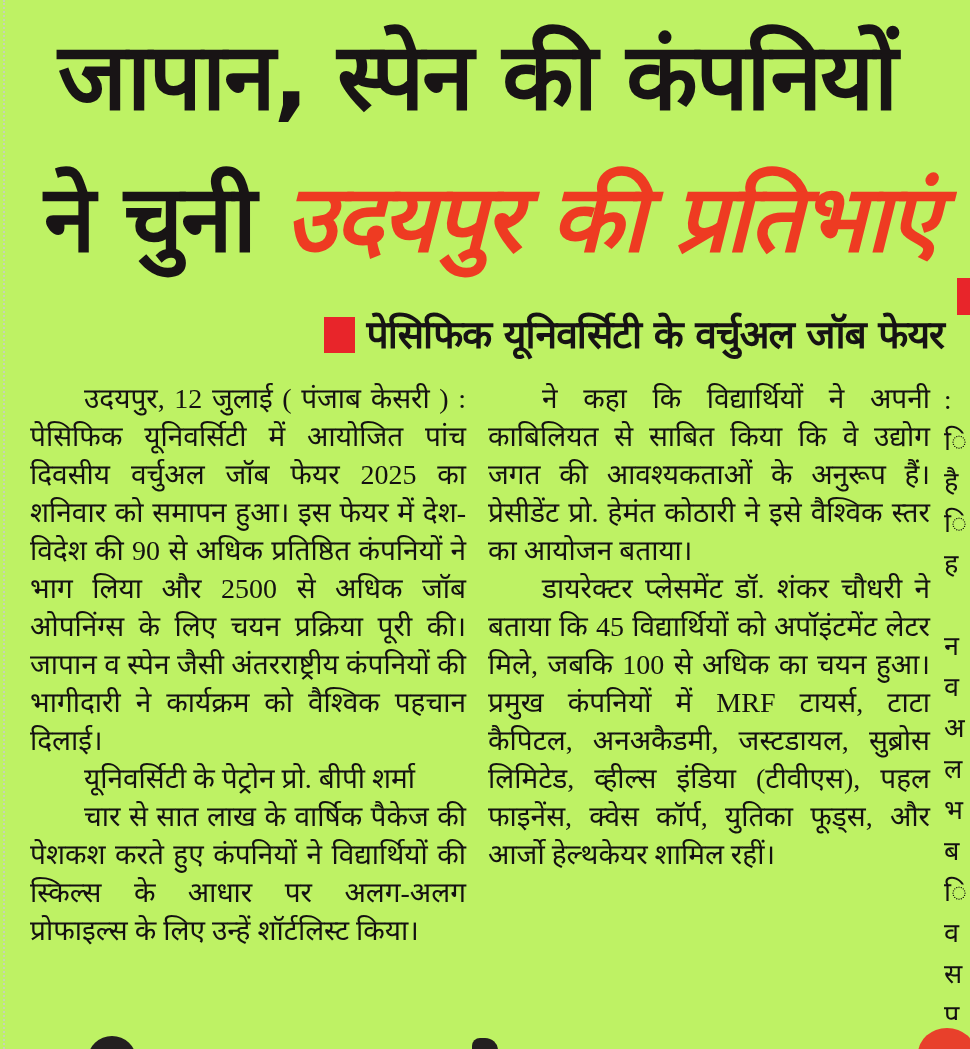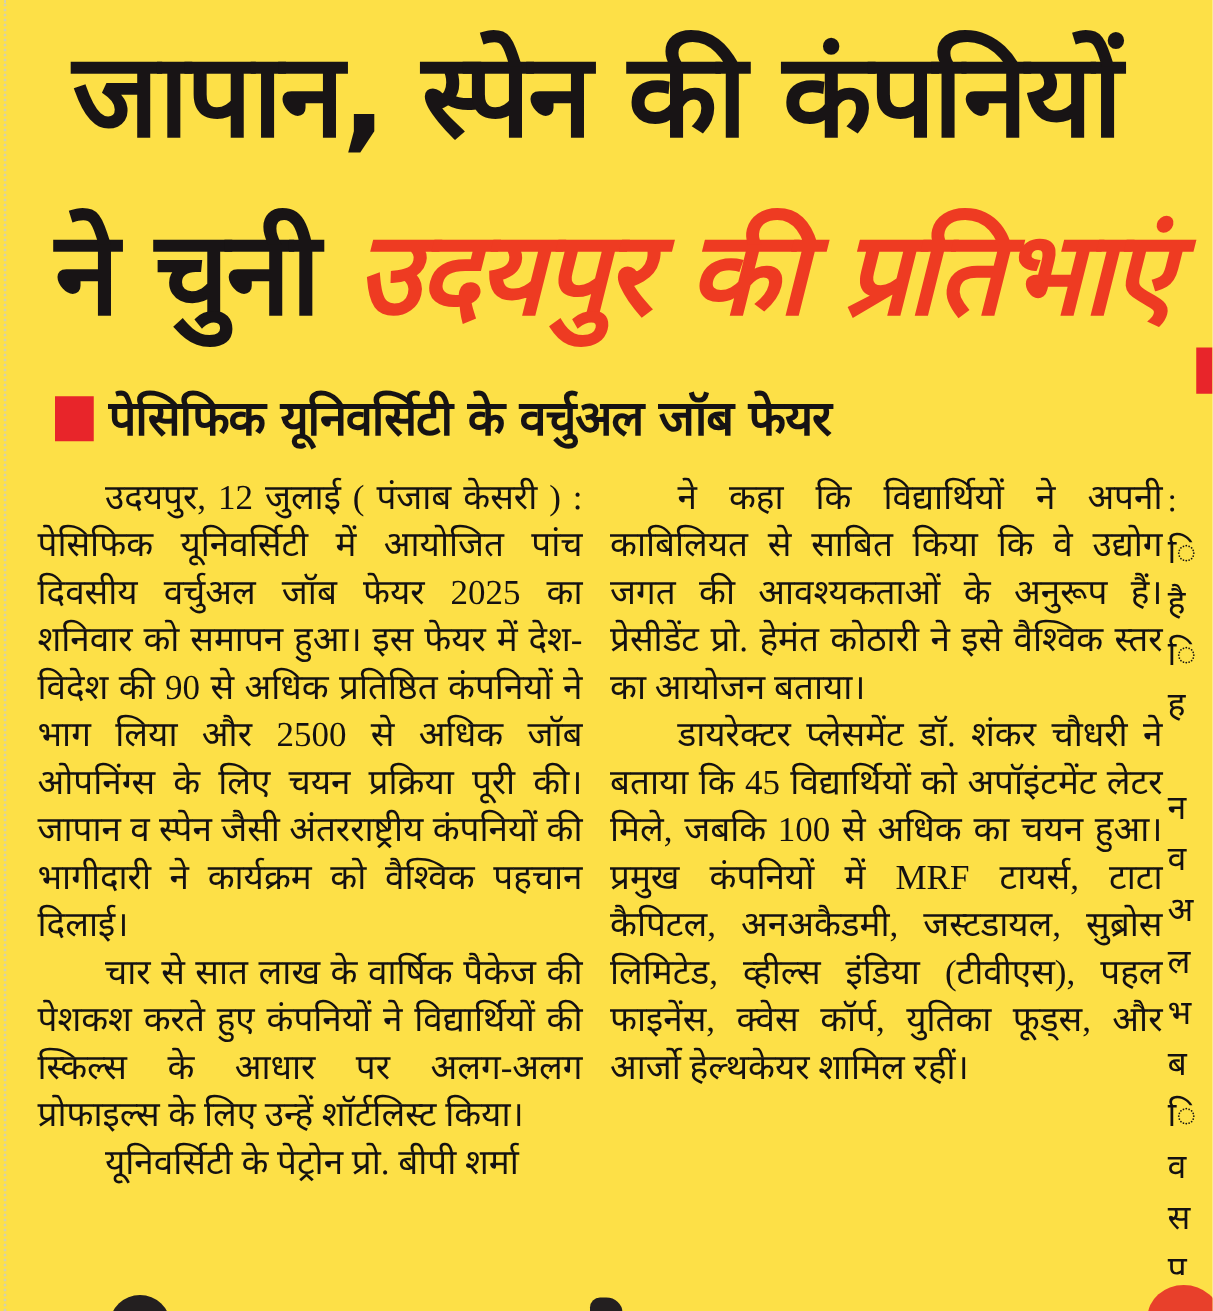--- a/index.html
+++ b/index.html
@@ -4,21 +4,21 @@
 <style>
   * { margin: 0; padding: 0; box-sizing: border-box; }
   html, body { width: 970px; height: 1049px; }
   body {
     font-family: "Liberation Serif", "DejaVu Serif", serif;
     background: #ffffff;
     position: relative;
     overflow: hidden;
     color: #1b1718;
   }
-  .page { position: absolute; inset: 0; background: #fde047; }
+  .page { position: absolute; inset: 0; background: #bef264; }
 
   
   .dotted-rule {
     position: absolute; left: 3px; top: 0; bottom: 0; width: 0;
     border-left: 2px dotted #c9cdc9;
     opacity: .8;
   }
 
   
   .headline {
@@ -30,21 +30,21 @@
     line-height: 142px;
     font-size: 93px;
   }
   .headline .l1 { padding-left: 14px; white-space: nowrap; }
   .headline .l2 { white-space: nowrap; }
   .headline .red { color: #ee3b22; font-style: italic; }
 
   
   .subhead {
     position: absolute; left: 44px; top: 306px; width: 900px;
-    display: flex; align-items: center;
+    display: flex; align-items: center; justify-content: flex-end;
   }
   .subhead .bullet {
     width: 31px; height: 36px; background: #e8252a;
     flex: 0 0 31px; margin-right: 12px; margin-top: 4px;
   }
   .subhead h2 {
     font-family: "DejaVu Sans", "Liberation Sans", sans-serif;
     font-weight: bold;
     font-size: 39px;
     color: #161314;
@@ -60,21 +60,21 @@
   .col { text-align: justify; }
   .col p {
     font-size: 28px;
     line-height: 38px;
     text-indent: 54px;
     color: #141111;
     text-align: justify;
     text-justify: inter-word;
   }
   .col-1 { width: 436px; margin-right: 22px; }
-  .col-2 { width: 442px; margin-right: 4px; }
+  .col-2 { width: 442px; margin-right: 14px; }
 
   
   .col-strip {
     width: 26px; overflow: hidden; position: relative;
     flex: 0 0 26px;
   }
   .col-strip .frag {
     display: block; height: 41px; line-height: 41px;
     font-size: 27px; color: #141111; white-space: nowrap;
   }
@@ -110,22 +110,22 @@
   </div>
 
   <div class="subhead">
     <span class="bullet"></span>
     <h2>पेसिफिक यूनिवर्सिटी के वर्चुअल जॉब फेयर</h2>
   </div>
 
   <div class="body-cols">
     <div class="col col-1">
       <p>उदयपुर, 12 जुलाई ( पंजाब केसरी ) : पेसिफिक यूनिवर्सिटी में आयोजित पांच दिवसीय वर्चुअल जॉब फेयर 2025 का शनिवार को समापन हुआ। इस फेयर में देश-विदेश की 90 से अधिक प्रतिष्ठित कंपनियों ने भाग लिया और 2500 से अधिक जॉब ओपनिंग्स के लिए चयन प्रक्रिया पूरी की। जापान व स्पेन जैसी अंतरराष्ट्रीय कंपनियों की भागीदारी ने कार्यक्रम को वैश्विक पहचान दिलाई।</p>
+      <p>यूनिवर्सिटी के पेट्रोन प्रो. बीपी शर्मा</p>
       <p>चार से सात लाख के वार्षिक पैकेज की पेशकश करते हुए कंपनियों ने विद्यार्थियों की स्किल्स के आधार पर अलग-अलग प्रोफाइल्स के लिए उन्हें शॉर्टलिस्ट किया।</p>
-      <p>यूनिवर्सिटी के पेट्रोन प्रो. बीपी शर्मा</p>
     </div>
     <div class="col col-2">
       <p>ने कहा कि विद्यार्थियों ने अपनी काबिलियत से साबित किया कि वे उद्योग जगत की आवश्यकताओं के अनुरूप हैं। प्रेसीडेंट प्रो. हेमंत कोठारी ने इसे वैश्विक स्तर का आयोजन बताया।</p>
       <p>डायरेक्टर प्लेसमेंट डॉ. शंकर चौधरी ने बताया कि 45 विद्यार्थियों को अपॉइंटमेंट लेटर मिले, जबकि 100 से अधिक का चयन हुआ। प्रमुख कंपनियों में MRF टायर्स, टाटा कैपिटल, अनअकैडमी, जस्टडायल, सुब्रोस लिमिटेड, व्हील्स इंडिया (टीवीएस), पहल फाइनेंस, क्वेस कॉर्प, युतिका फूड्स, और आर्जो हेल्थकेयर शामिल रहीं।</p>
     </div>
     <div class="col-strip">
       <span class="frag">:</span>
       <span class="frag">ि</span>
       <span class="frag">है</span>
       <span class="frag">ि</span>

